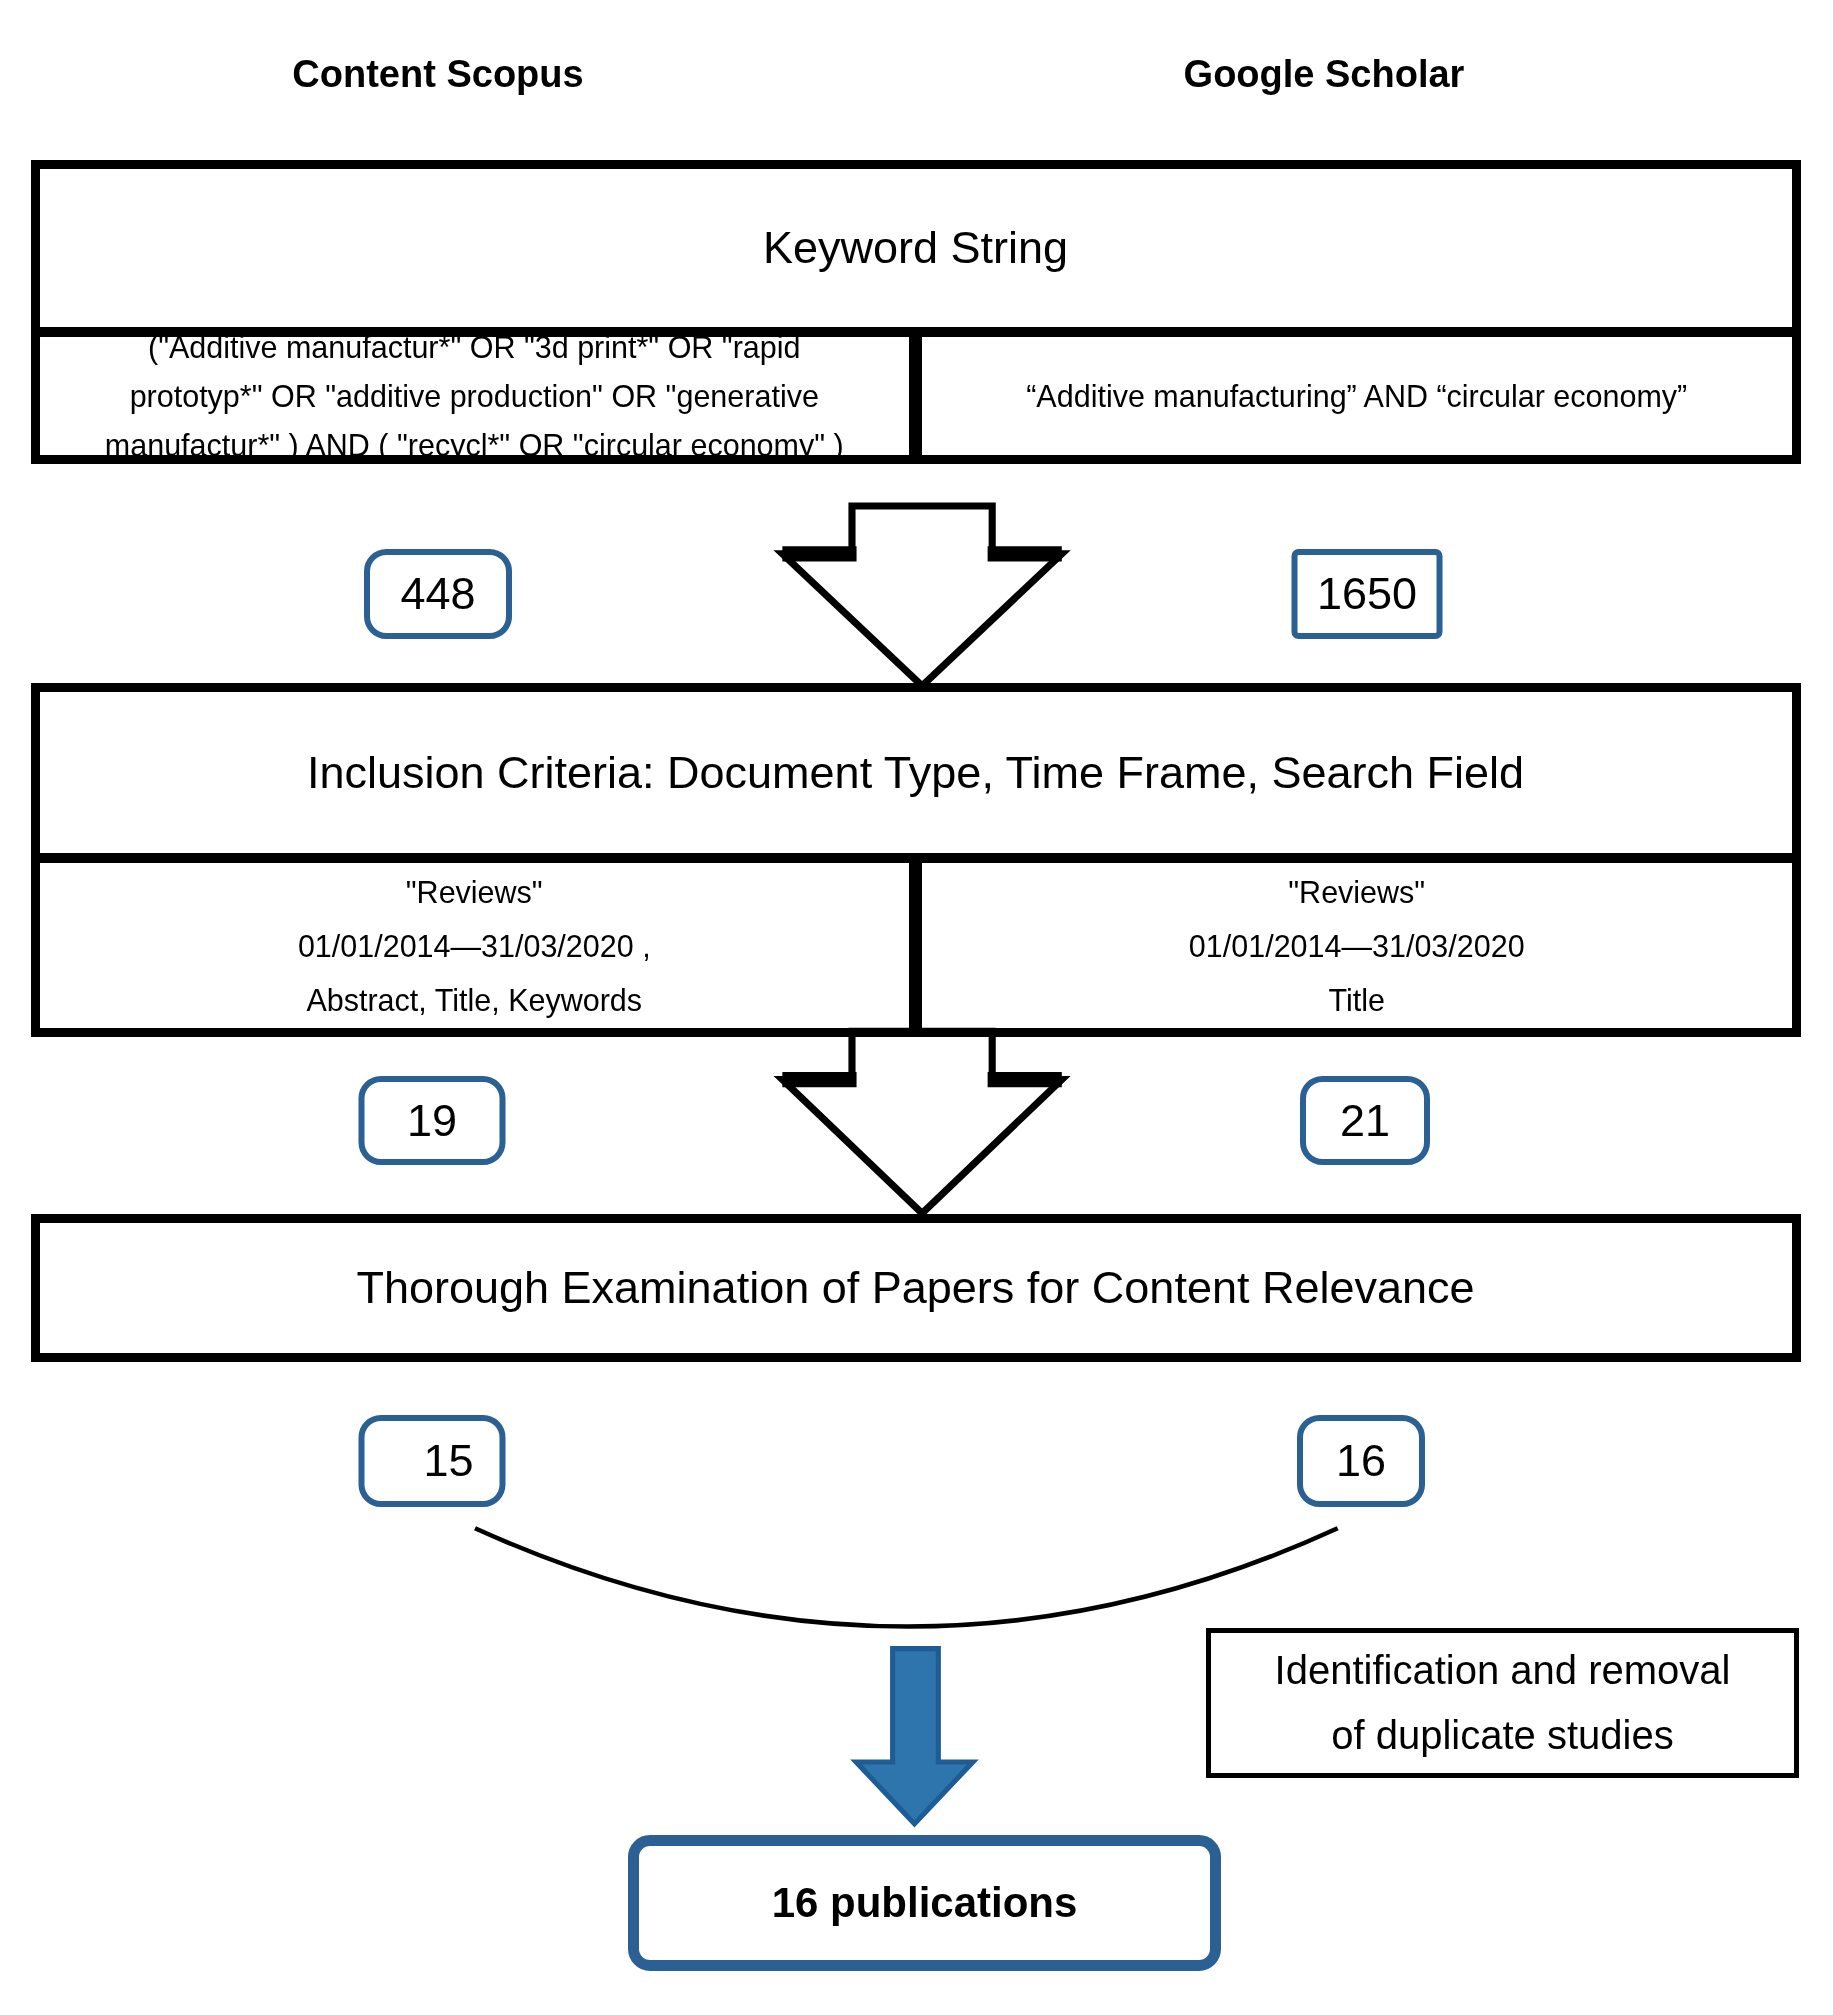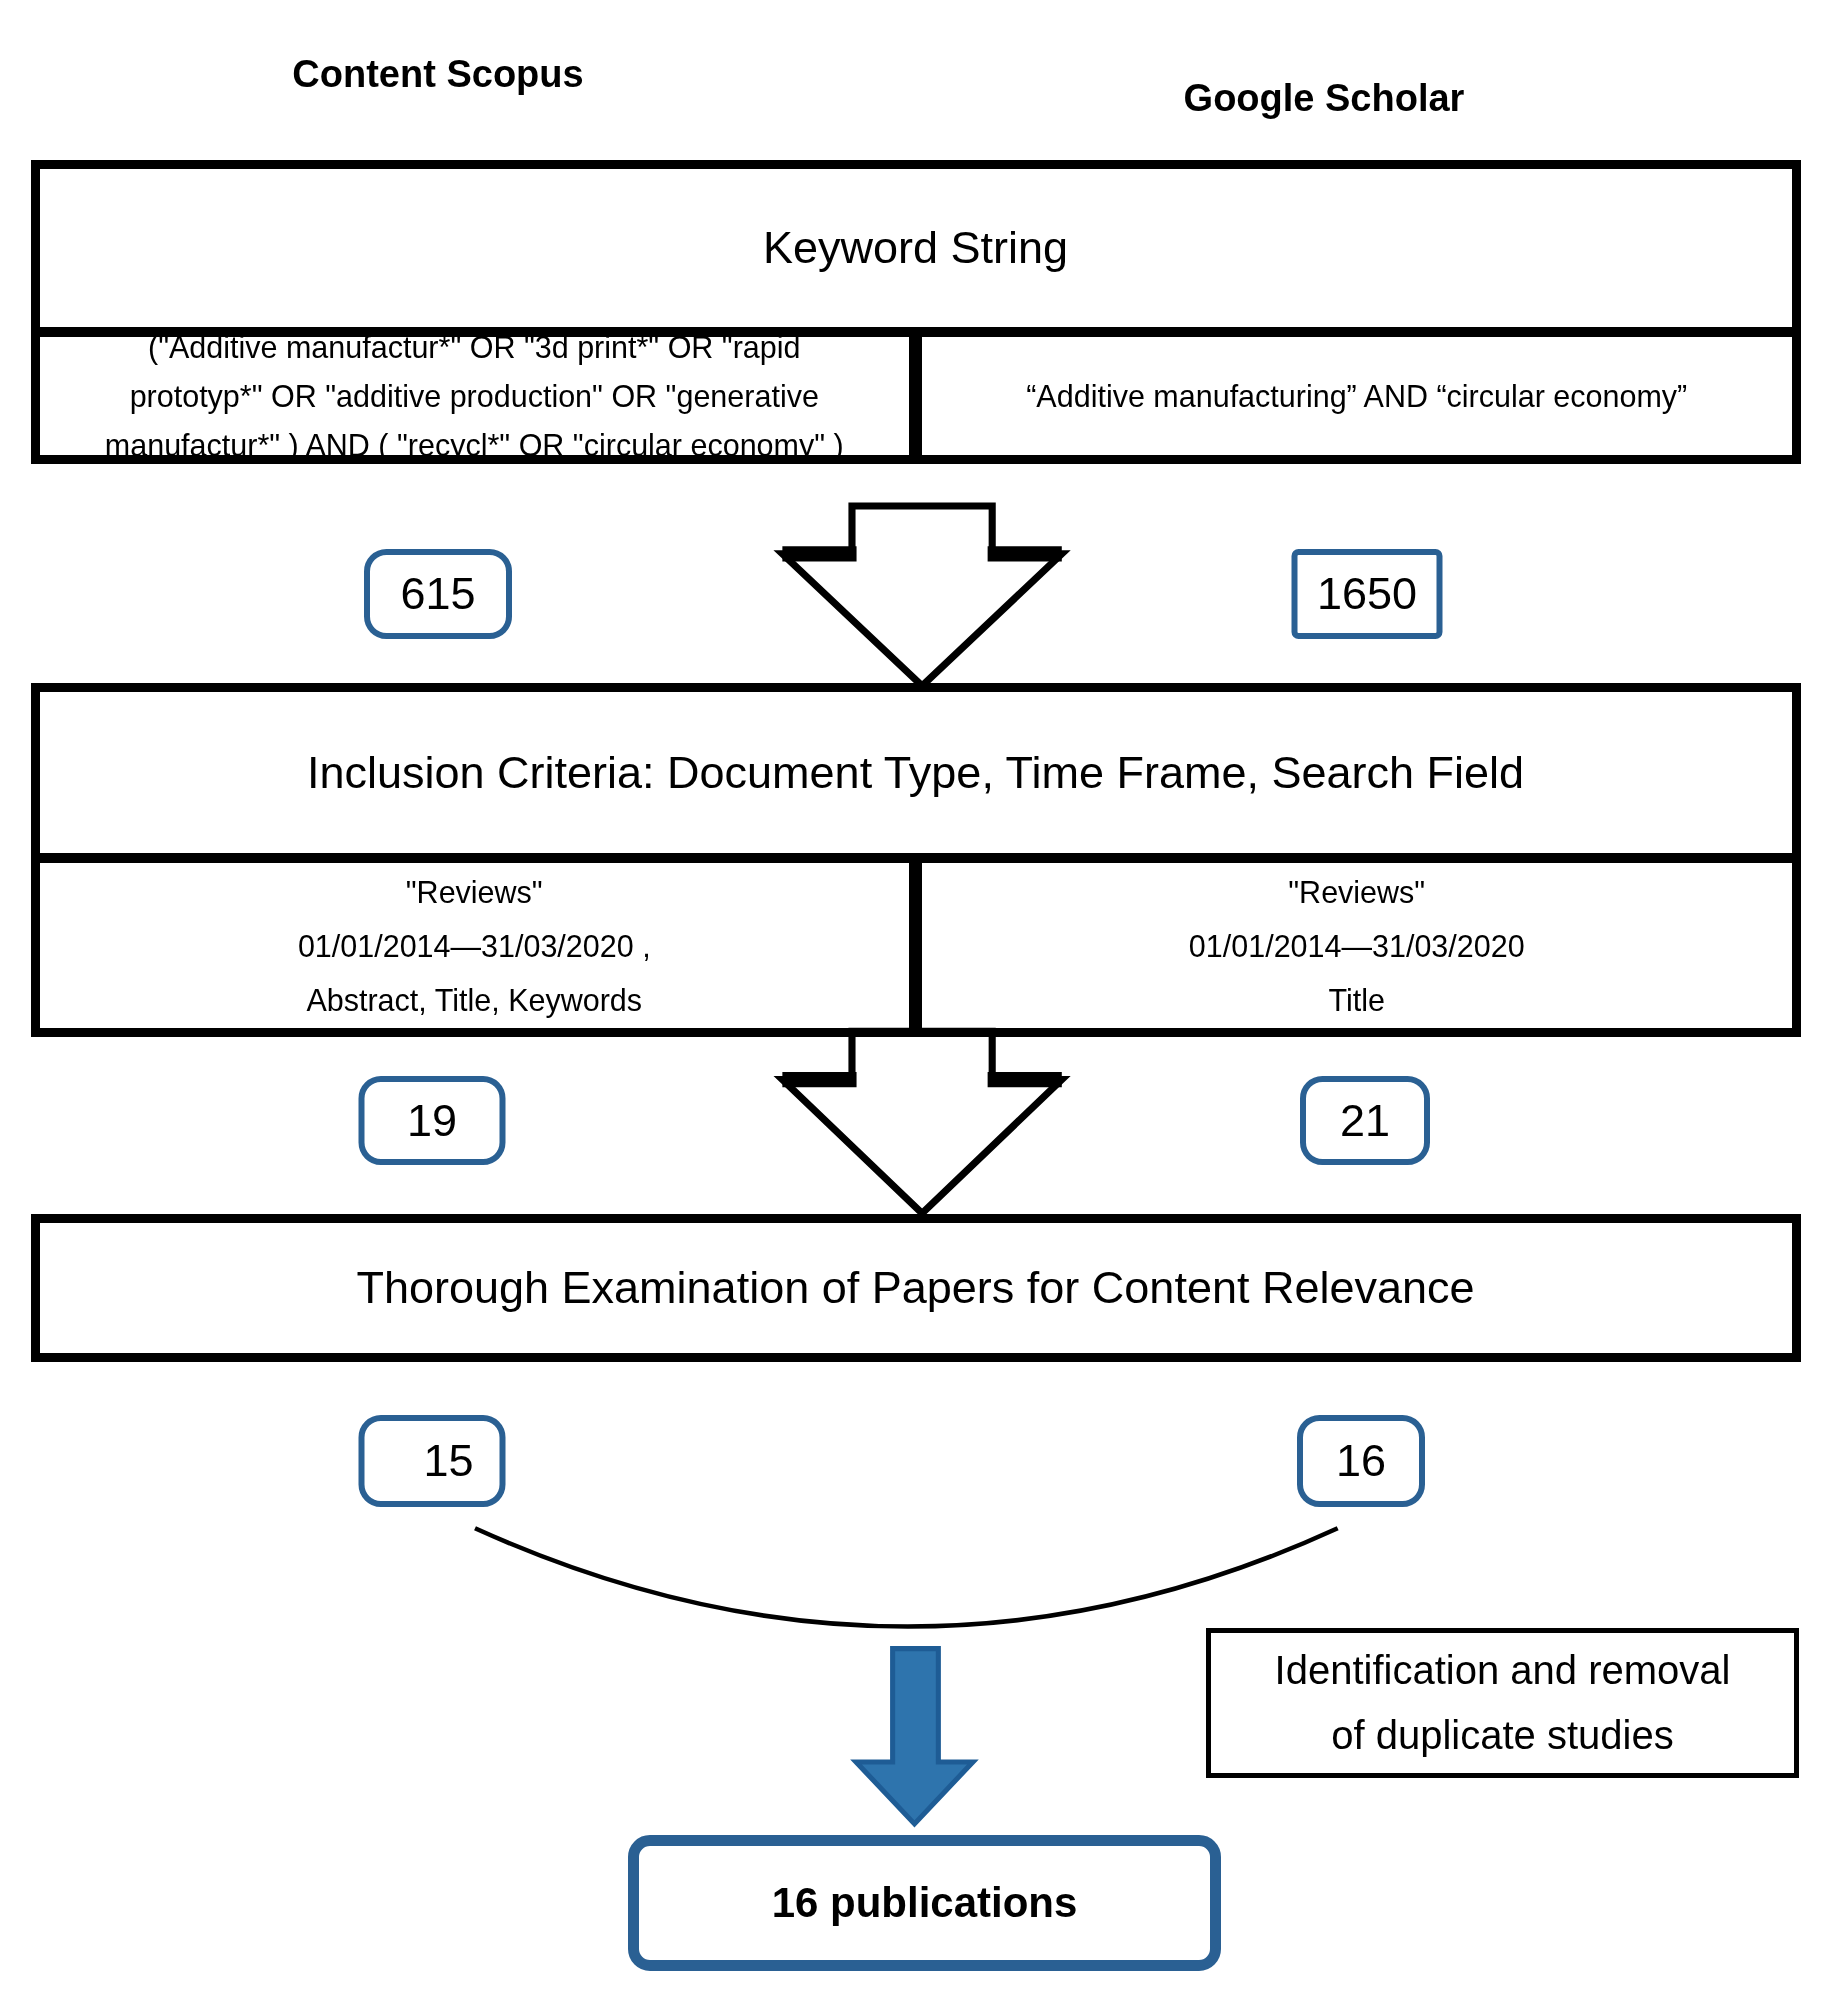--- a/index.html
+++ b/index.html
@@ -8,21 +8,21 @@
     width: 1833px; height: 2015px; position: relative;
     background: #ffffff; color: #000000;
     font-family: "Liberation Sans", sans-serif;
   }
 
   .col-header {
     position: absolute; top: 53px; transform: translateX(-50%);
     font-size: 38px; font-weight: 700; white-space: nowrap; z-index: 3;
   }
   #hdr-scopus { left: 438px; }
-  #hdr-google { left: 1324px; margin-top: 24px; }
+  #hdr-google { left: 1324px; }
 
   .bigbox {
     position: absolute; left: 30.5px; width: 1770px;
     border: 9.1px solid #000; background: transparent;
     display: flex; flex-direction: column; z-index: 2;
   }
   #keyword-box   { top: 160px;  height: 304px; }
   #inclusion-box { top: 683px; height: 354px; }
   #exam-box      { top: 1214px; height: 148px; justify-content: center; }
 
@@ -105,21 +105,21 @@
       <span class="tline">prototyp*" OR "additive production" OR "generative</span>
       <span class="tline">manufactur*" ) AND ( "recycl*" OR "circular economy" )</span>
     </div>
     <div class="box-cell">
       <span class="tline">“Additive manufacturing” AND “circular economy”</span>
     </div>
   </div>
 </div>
 
 <div class="numbox" id="count-615">
-  <span>615</span>
+  <span>448</span>
 </div>
 <div class="numbox" id="count-1650">
   <span>1650</span>
 </div>
 
 <div class="bigbox" id="inclusion-box">
   <div class="box-title">Inclusion Criteria: Document Type, Time Frame, Search Field</div>
   <div class="box-cells">
     <div class="box-cell left-cell">
       <span class="tline">"Reviews"</span>

